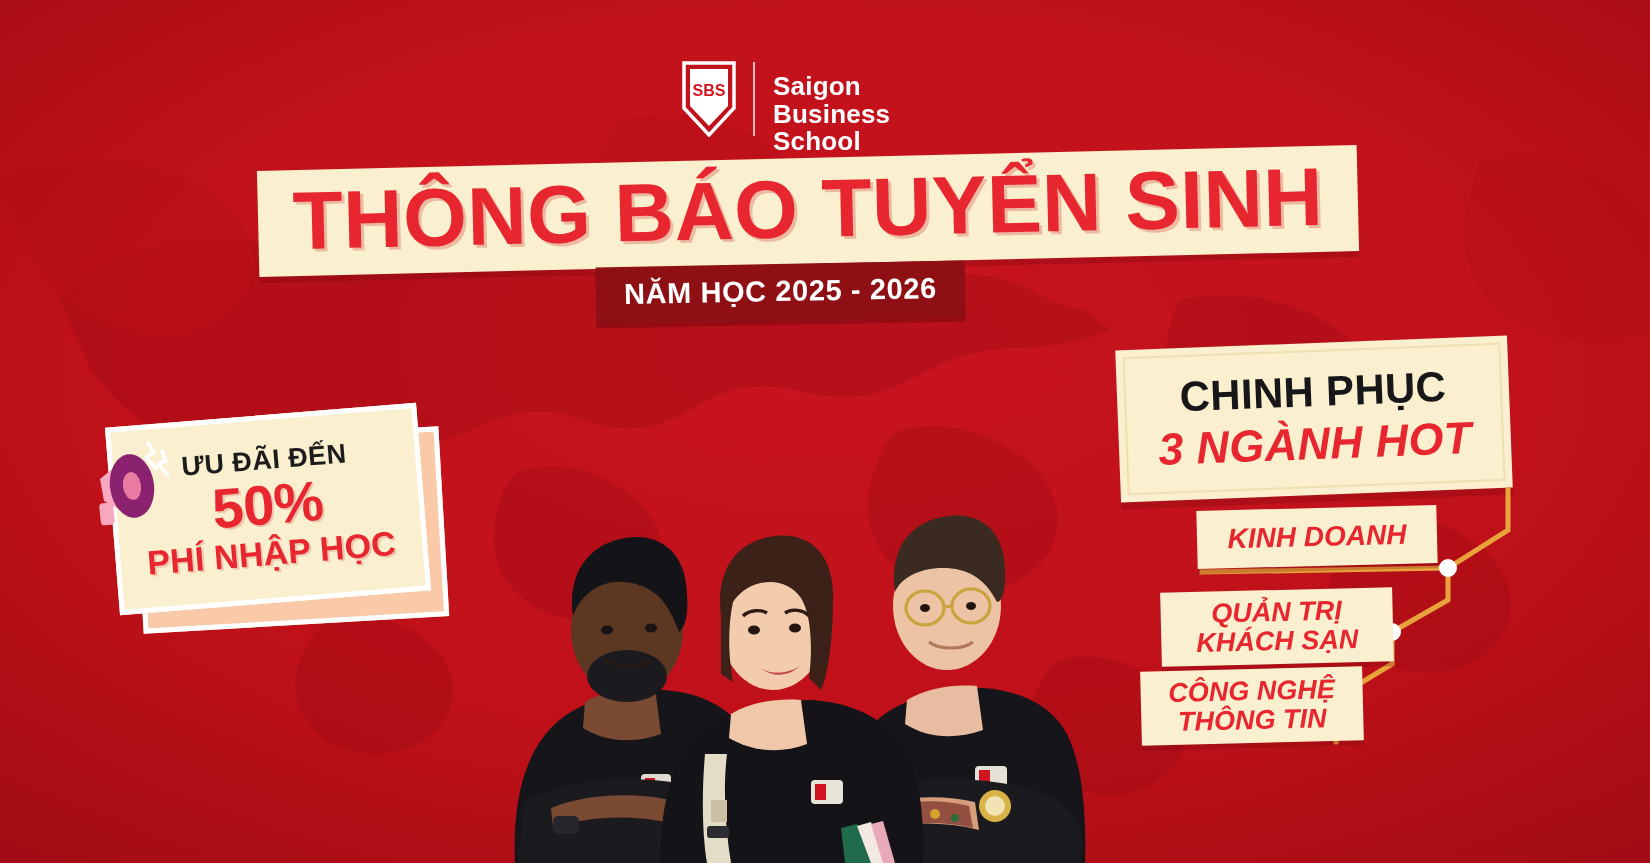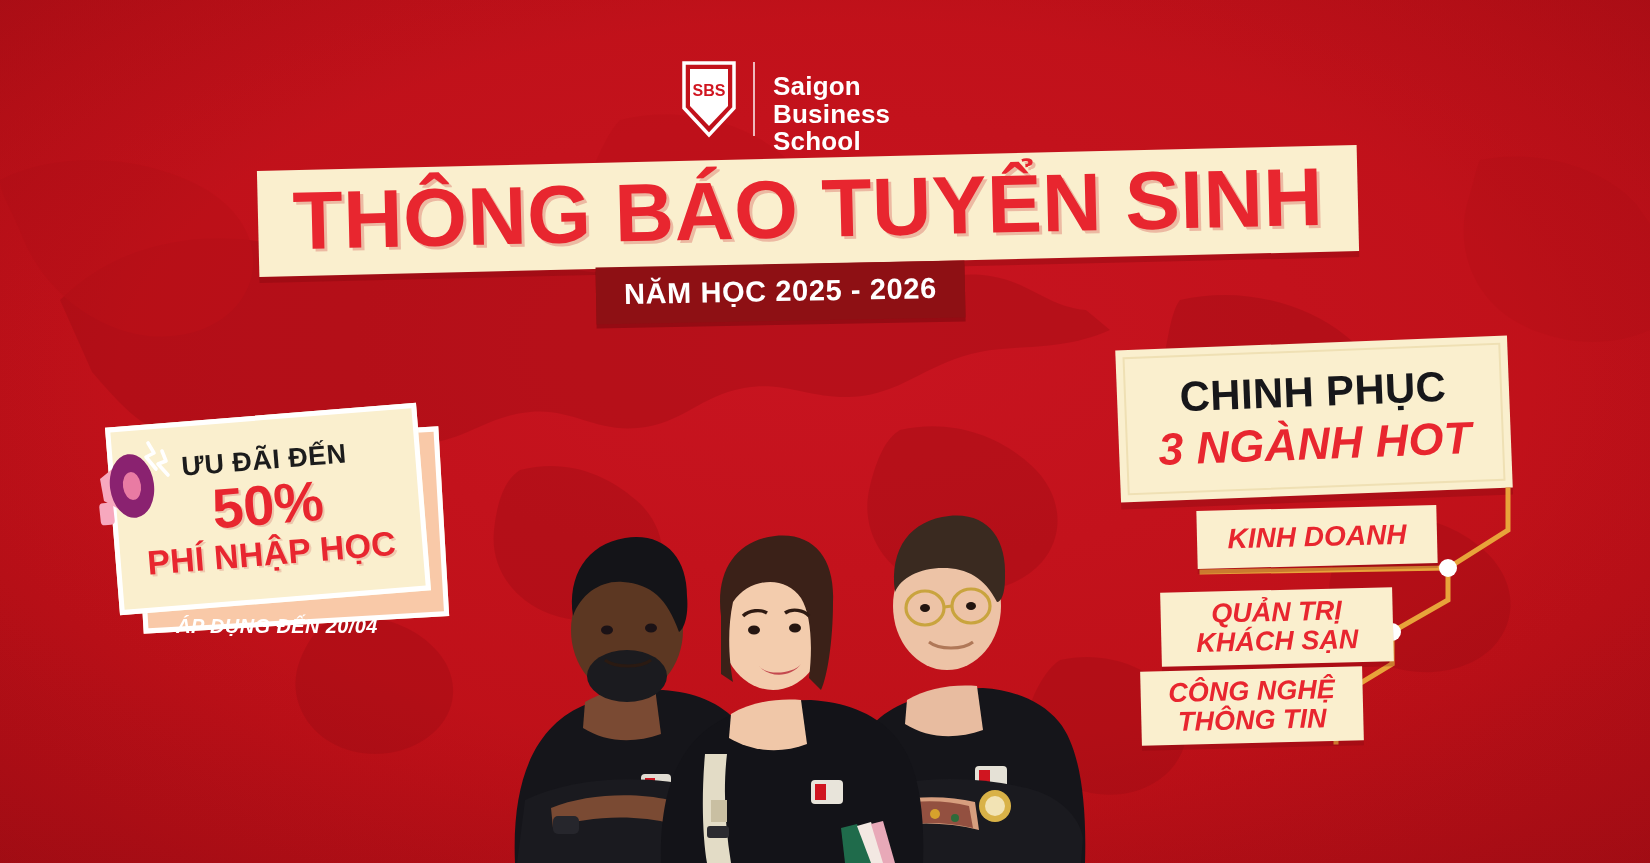--- a/index.html
+++ b/index.html
@@ -257,21 +257,20 @@
       <g stroke="#FFFFFF" stroke-width="3.6" fill="none" stroke-linecap="round" stroke-linejoin="round">
         <path d="M78,26 L84,36 L76,40 L86,52"></path>
         <path d="M92,34 L96,44 L88,47 L98,58"></path>
       </g>
       <path d="M30,62 L52,44 L56,96 L34,84 Z" fill="#F7A8BE"></path>
       <rect x="30" y="86" width="14" height="22" rx="4" fill="#F7A8BE" transform="rotate(-6 37 97)"></rect>
       <ellipse cx="62" cy="69" rx="22" ry="32" fill="#8A2270" transform="rotate(-8 62 69)"></ellipse>
       <ellipse cx="62" cy="69" rx="9" ry="14" fill="#E97BA3" transform="rotate(-8 62 69)"></ellipse>
     </svg>
   </div>
-  <div class="promo-note">ÁP DỤNG ĐẾN 20/04</div>
 
   <div class="students">
     <svg viewBox="0 0 660 533" preserveAspectRatio="xMidYMax meet">
       <defs>
         <clipPath id="cut">
             <rect x="0" y="0" width="660" height="533"></rect>
           </clipPath>
       </defs>
       <g clip-path="url(#cut)">
 

